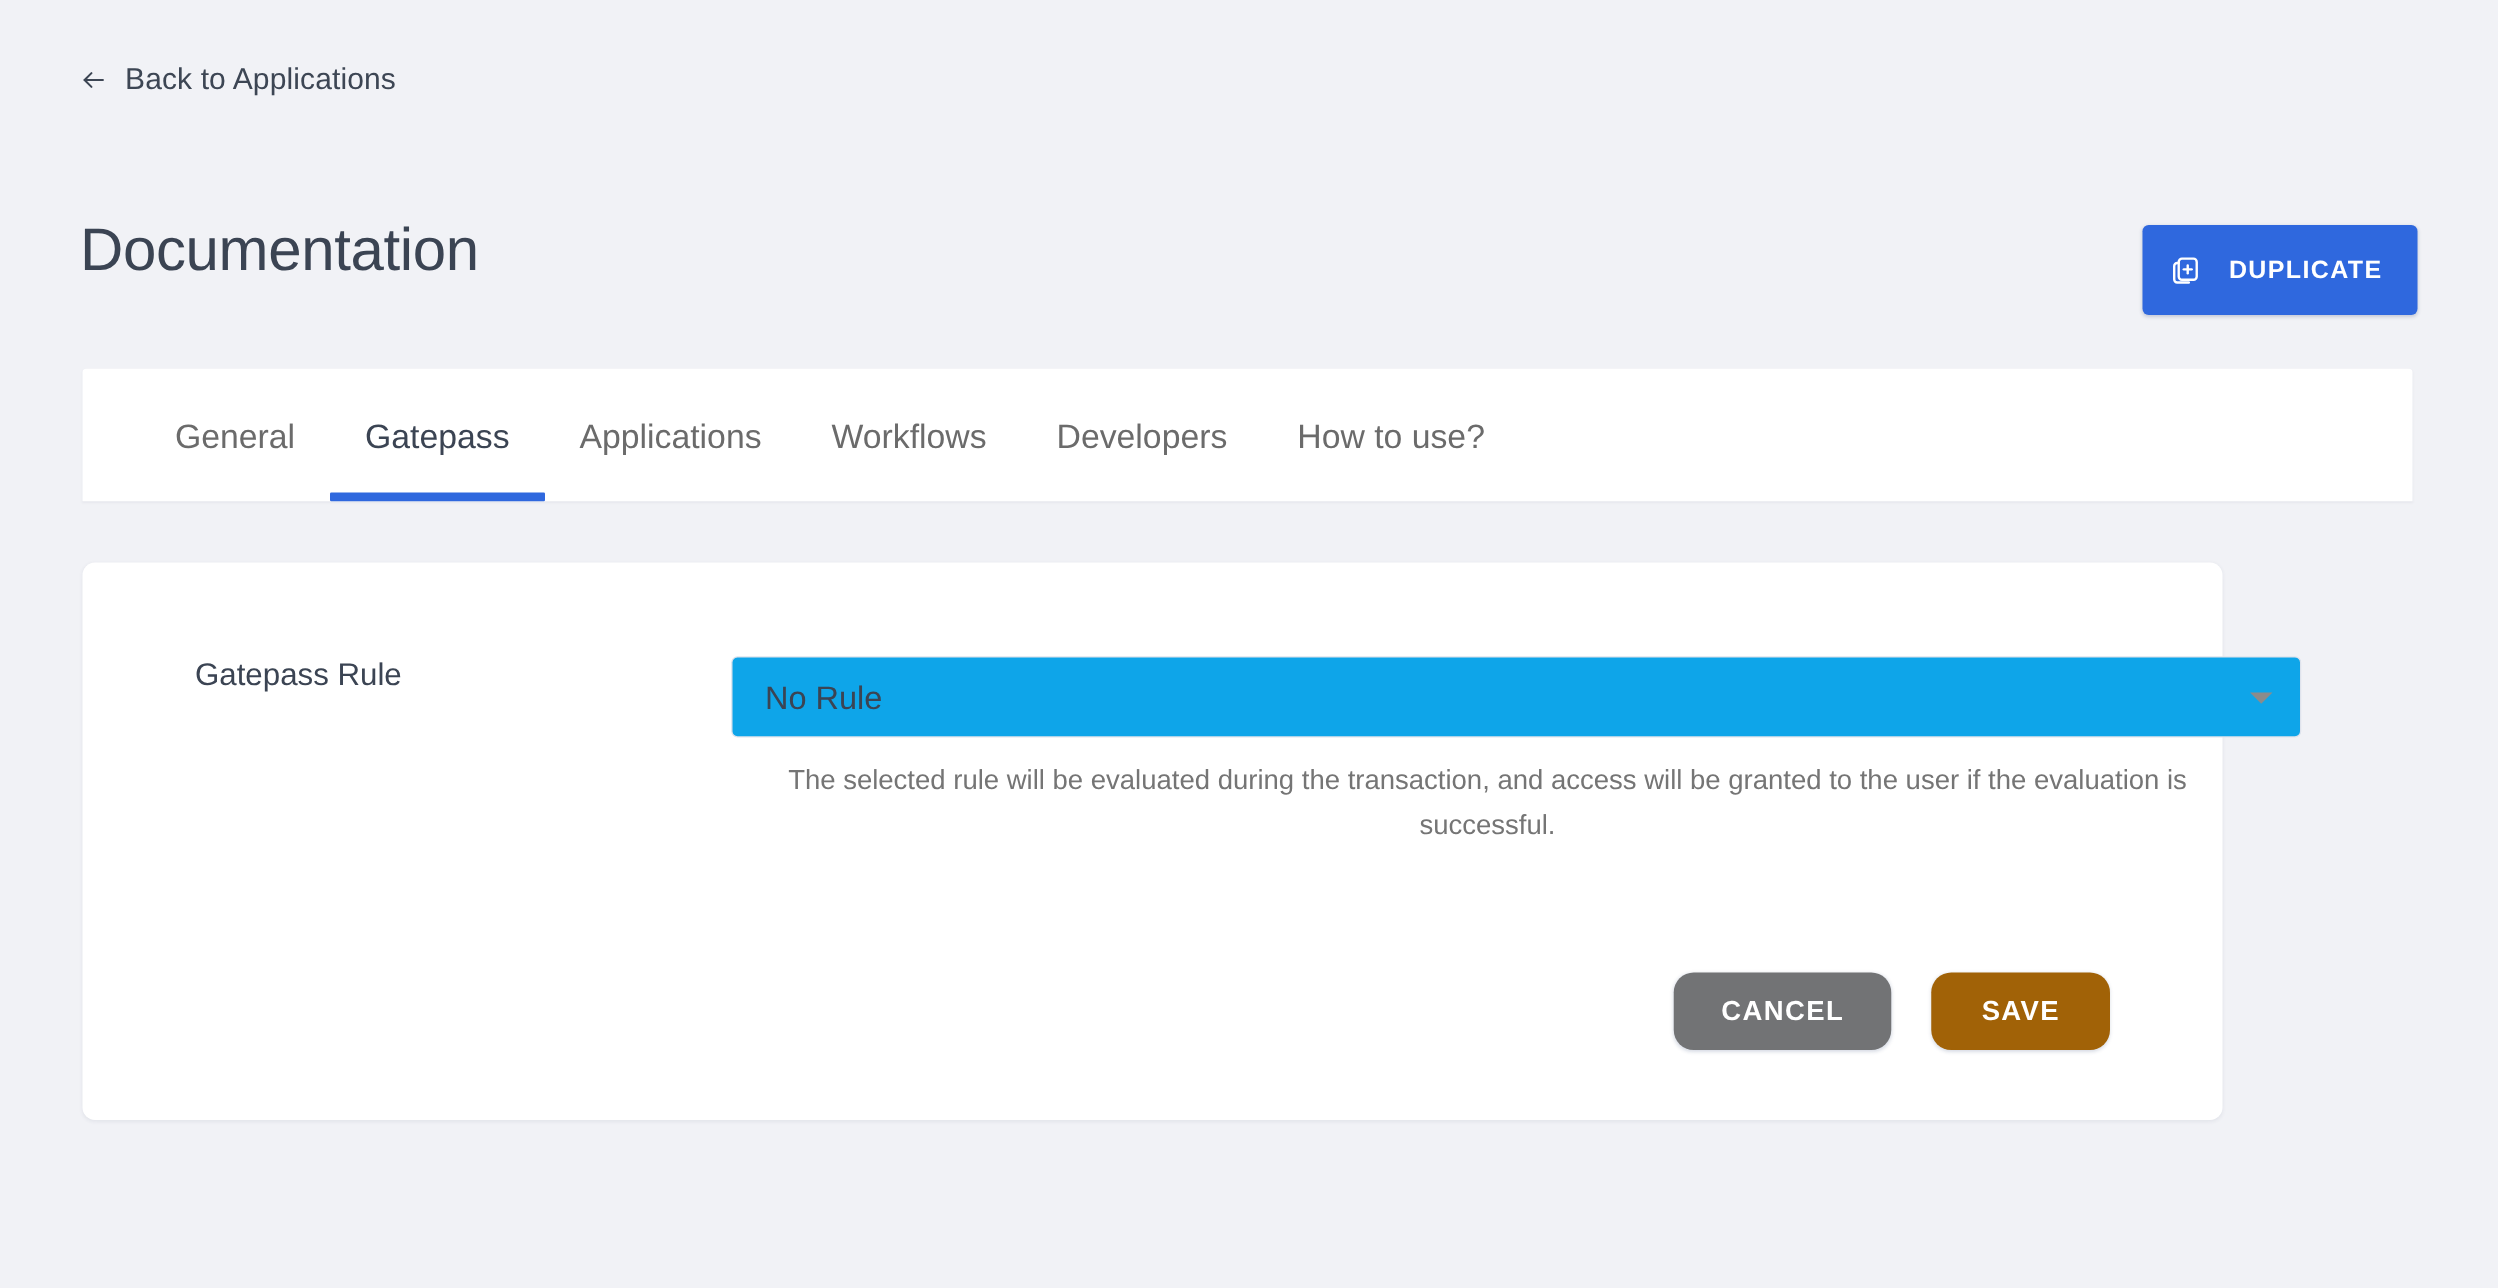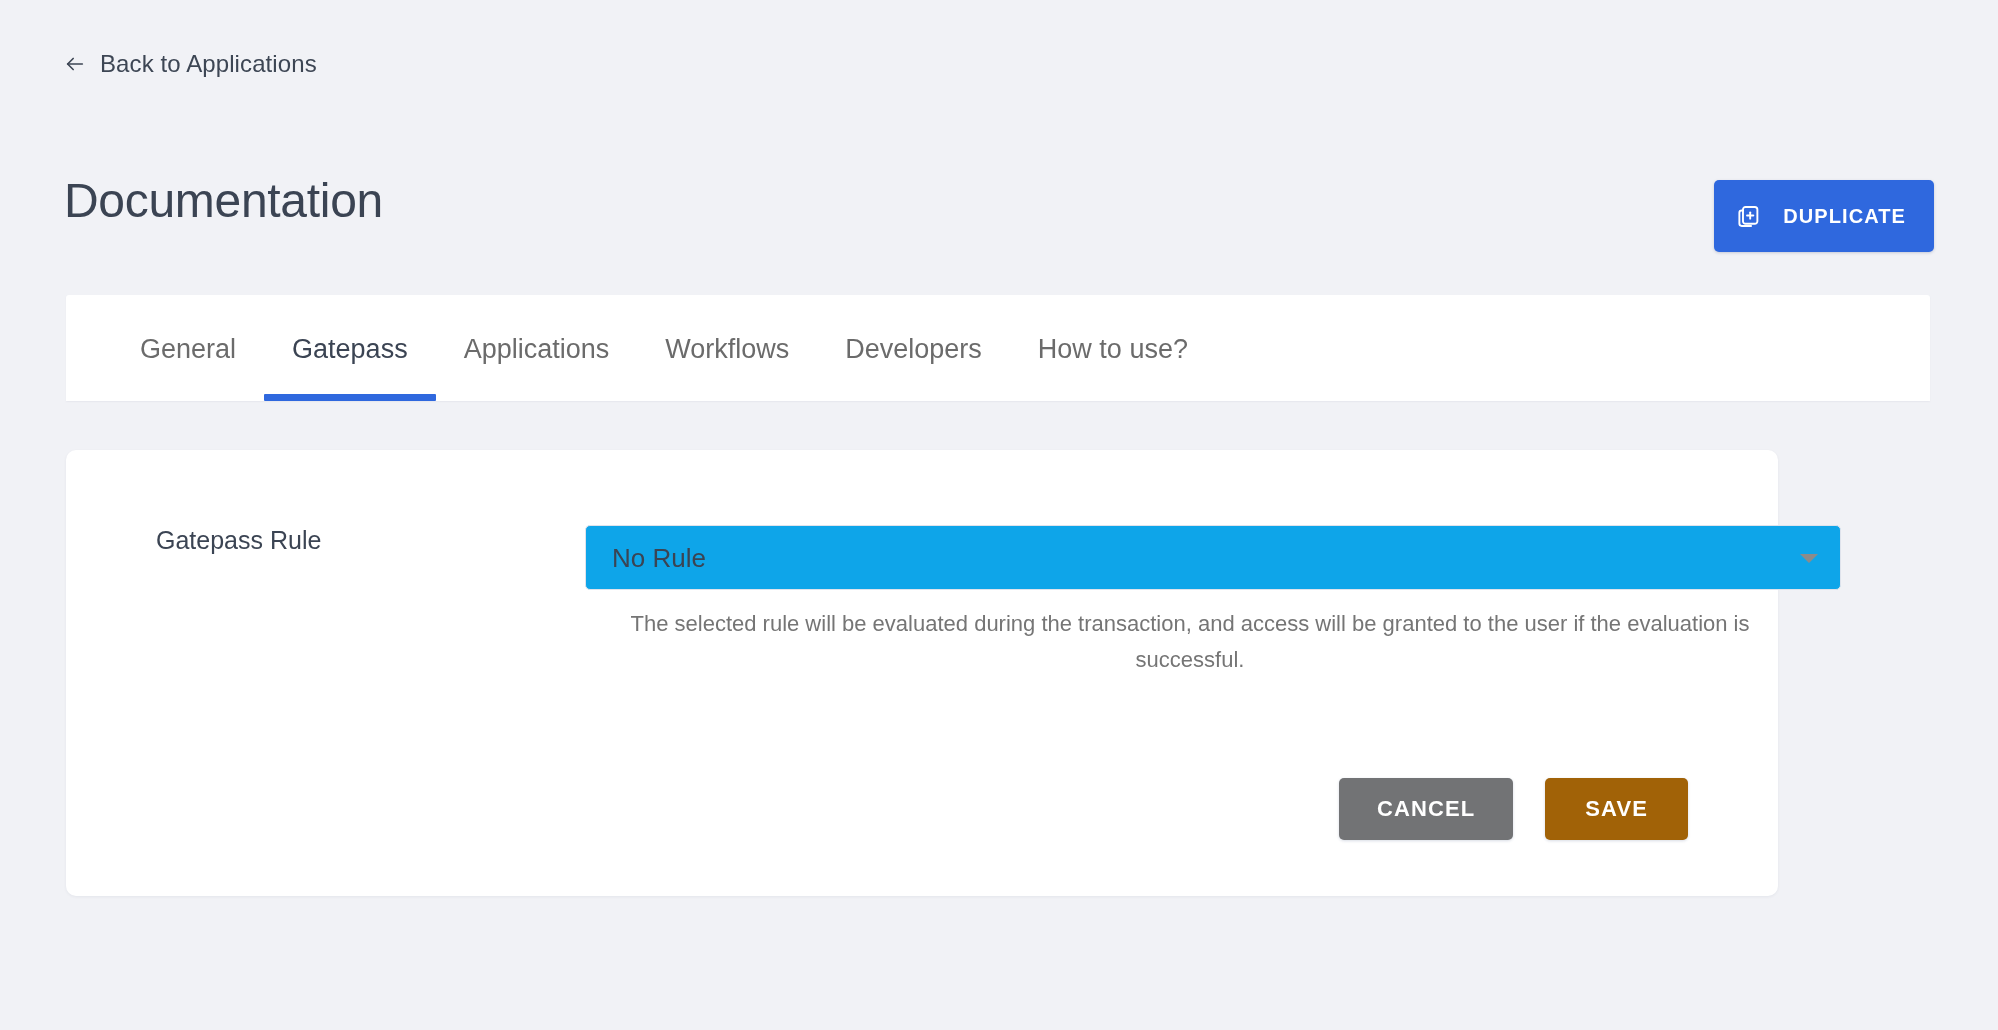--- a/index.html
+++ b/index.html
@@ -172,21 +172,21 @@
 
   
   .actions {
     position: absolute;
     right: 90px; bottom: 56px;
     display: flex; align-items: center; gap: 32px;
   }
   .btn {
     height: 62px;
     border: none;
-    border-radius: 5px;
+    border-radius: 16px;
     color: #ffffff;
     font-size: 22px;
     font-weight: bold;
     letter-spacing: 1.1px;
     cursor: pointer;
     line-height: 1;
     box-shadow: 0 1px 3px rgba(40,60,110,.18);
   }
   .btn-cancel { background: #727375; padding: 0 38px; }
   .btn-save { background: #a16207; padding: 0 40px; }

